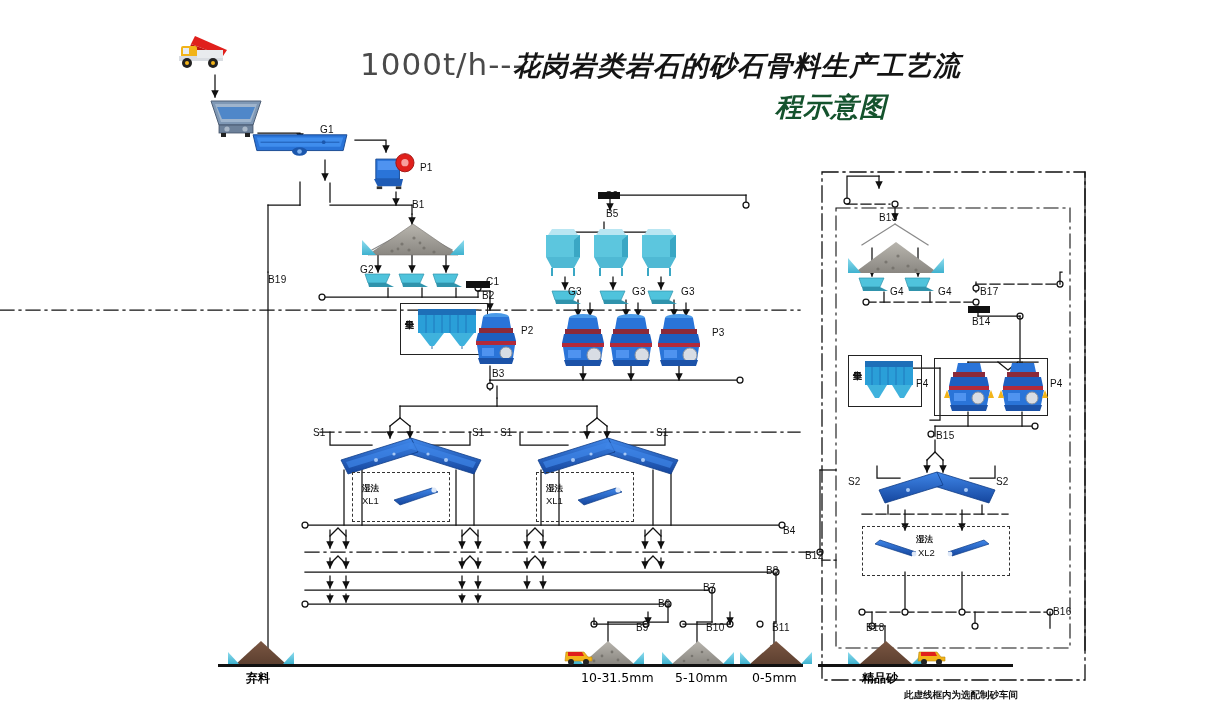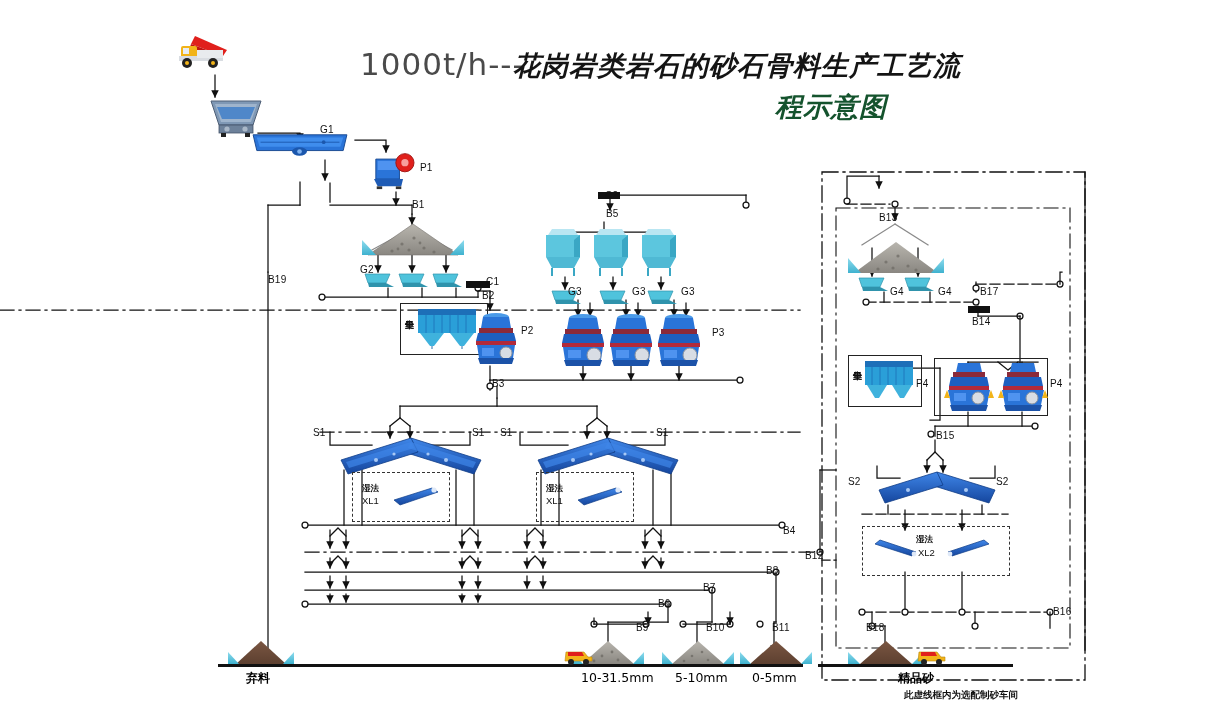--- a/index.html
+++ b/index.html
@@ -721,21 +721,21 @@
     <path d="M0,12 L11,24 L0,24 Z" fill="url(#gCy)"></path>
     <path d="M72,12 L61,24 L72,24 Z" fill="url(#gCy)"></path>
   </svg>
   <div class="cap" style="left:752px;top:670px;">0-5mm</div>
 
   <svg class="eq" style="left:848px;top:640px;width:76px;height:26px;" viewBox="0 0 76 26">
     <path d="M38,1 L64,24 L12,24 Z" fill="url(#gSand)"></path>
     <path d="M0,12 L12,24 L0,24 Z" fill="url(#gCy)"></path>
     <path d="M76,12 L64,24 L76,24 Z" fill="url(#gCy)"></path>
   </svg>
-  <div class="cap cn" style="left:862px;top:670px;margin-left:36px;">精品砂</div>
+  <div class="cap cn" style="left:862px;top:670px;">精品砂</div>
 
   <svg class="eq loader" style="left:562px;top:648px;width:36px;height:18px;" viewBox="0 0 36 18">
     <path d="M4,4 L22,4 L26,9 L30,9 L30,13 L3,13 Z" fill="#f2b419" stroke="#b8860b" stroke-width=".6"></path>
     <path d="M6,4 L20,4 L22,8 L6,8 Z" fill="#e0201c"></path>
     <circle cx="9" cy="14" r="3" fill="#222"></circle>
       <circle cx="24" cy="14" r="3" fill="#222"></circle>
   </svg>
   <svg class="eq loader" style="left:915px;top:648px;width:36px;height:18px;" viewBox="0 0 36 18">
     <path d="M4,4 L22,4 L26,9 L30,9 L30,13 L3,13 Z" fill="#f2b419" stroke="#b8860b" stroke-width=".6"></path>
     <path d="M6,4 L20,4 L22,8 L6,8 Z" fill="#e0201c"></path>
@@ -746,21 +746,21 @@
   <div class="note" style="left:868px;top:689px;padding-left:36px;">此虚线框内为选配制砂车间</div>
 
   <div class="tag" style="left:320px;top:124px;">G1</div>
   <div class="tag" style="left:420px;top:162px;">P1</div>
   <div class="tag" style="left:412px;top:199px;">B1</div>
   <div class="tag" style="left:268px;top:274px;">B19</div>
   <div class="tag" style="left:360px;top:264px;">G2</div>
   <div class="tag" style="left:486px;top:276px;">C1</div>
   <div class="tag" style="left:482px;top:290px;">B2</div>
   <div class="tag" style="left:521px;top:325px;">P2</div>
-  <div class="tag" style="left:492px;top:378px;">B3</div>
+  <div class="tag" style="left:492px;top:368px;">B3</div>
   <div class="tag" style="left:605px;top:190px;">C2</div>
   <div class="tag" style="left:606px;top:208px;">B5</div>
   <div class="tag" style="left:568px;top:286px;">G3</div>
   <div class="tag" style="left:632px;top:286px;">G3</div>
   <div class="tag" style="left:681px;top:286px;">G3</div>
   <div class="tag" style="left:712px;top:327px;">P3</div>
 
   <div class="tag" style="left:313px;top:427px;">S1</div>
   <div class="tag" style="left:472px;top:427px;">S1</div>
   <div class="tag" style="left:500px;top:427px;">S1</div>

